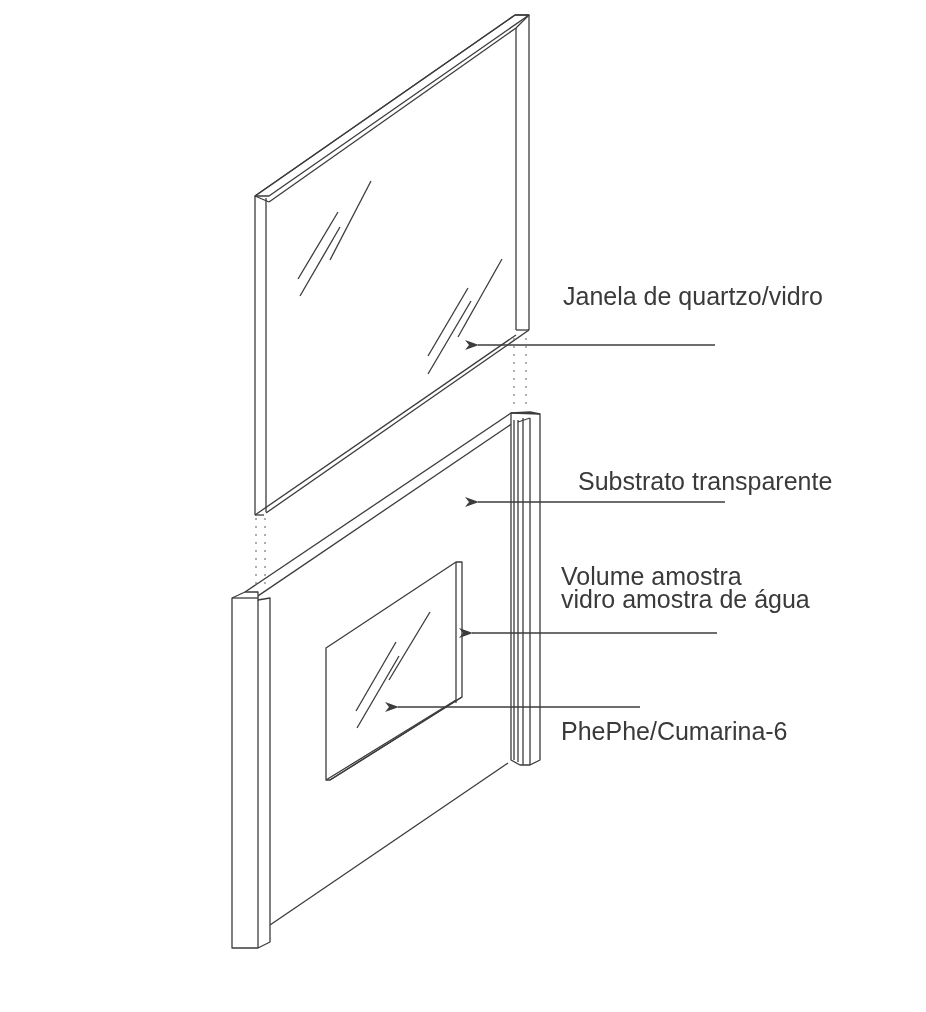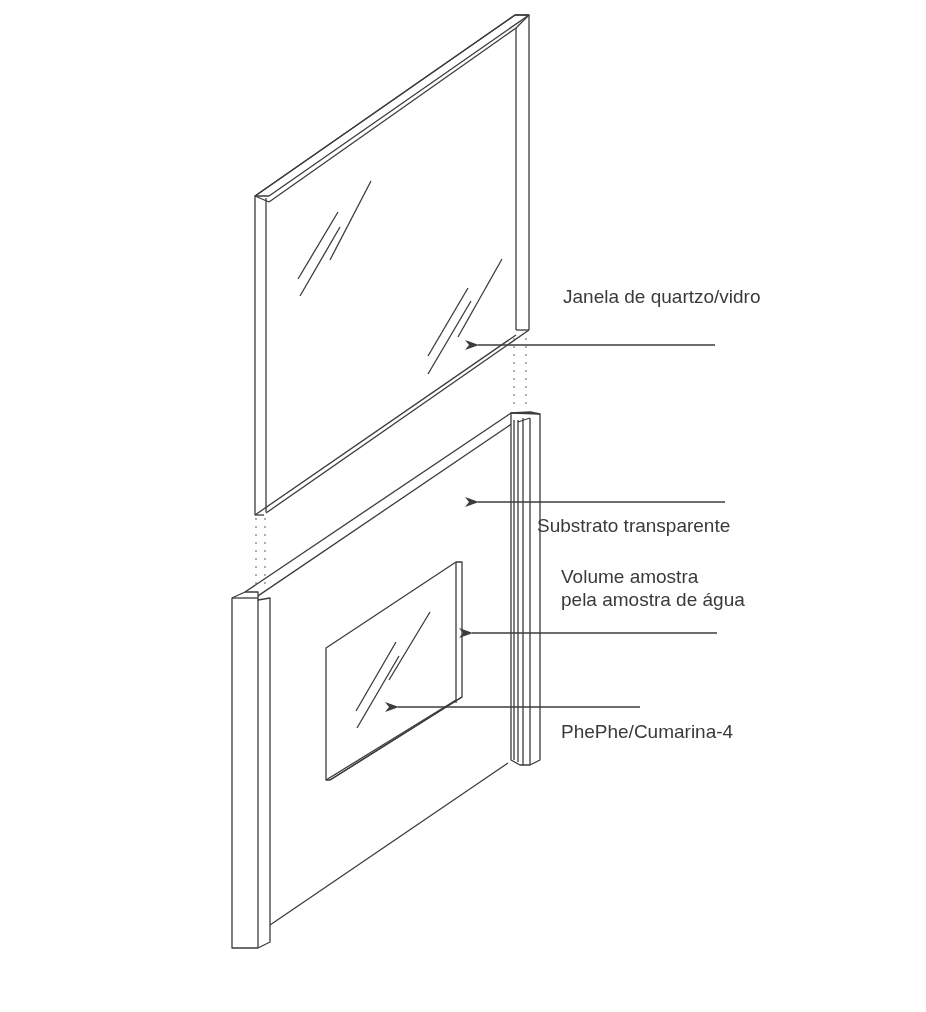--- a/index.html
+++ b/index.html
@@ -1,21 +1,21 @@
 <!DOCTYPE html>
 <html><head>
 <meta charset="utf-8">
 <style>
   html, body { margin: 0; padding: 0; background: #ffffff; }
   body { width: 926px; height: 1012px; position: relative; overflow: hidden; }
   #diagram { position: absolute; left: 0; top: 0; width: 926px; height: 1012px; }
   .label {
     position: absolute;
     font-family: "Liberation Sans", sans-serif;
-    font-size: 19px;
+    font-size: 25px;
     line-height: 23px;
     color: #3a3a3a;
     white-space: nowrap;
   }
   .label div { margin: 0; }
 </style>
 </head>
 <body>
 
 <svg id="diagram" viewBox="0 0 926 1012" xmlns="http://www.w3.org/2000/svg">
@@ -100,24 +100,24 @@
     <line x1="725" y1="502" x2="478" y2="502" marker-end="url(#arrowhead)"></line>
     <line x1="717" y1="633" x2="472" y2="633" marker-end="url(#arrowhead)"></line>
     <line x1="640" y1="707" x2="398" y2="707" marker-end="url(#arrowhead)"></line>
   </g>
 </svg>
 
 <div class="label" style="left:563px; top:285px;">
   <div>Janela de quartzo/vidro</div>
 </div>
 
-<div class="label" style="left:537px; top:470px;margin-top:44px;">
+<div class="label" style="left:578px; top:470px;">
   <div>Substrato transparente</div>
 </div>
 
 <div class="label" style="left:561px; top:565px;">
   <div>Volume amostra</div>
-  <div>pela amostra de água</div>
+  <div>vidro amostra de água</div>
 </div>
 
 <div class="label" style="left:561px; top:720px;">
-  <div>PhePhe/Cumarina-4</div>
+  <div>PhePhe/Cumarina-6</div>
 </div>
 
 </body></html>

